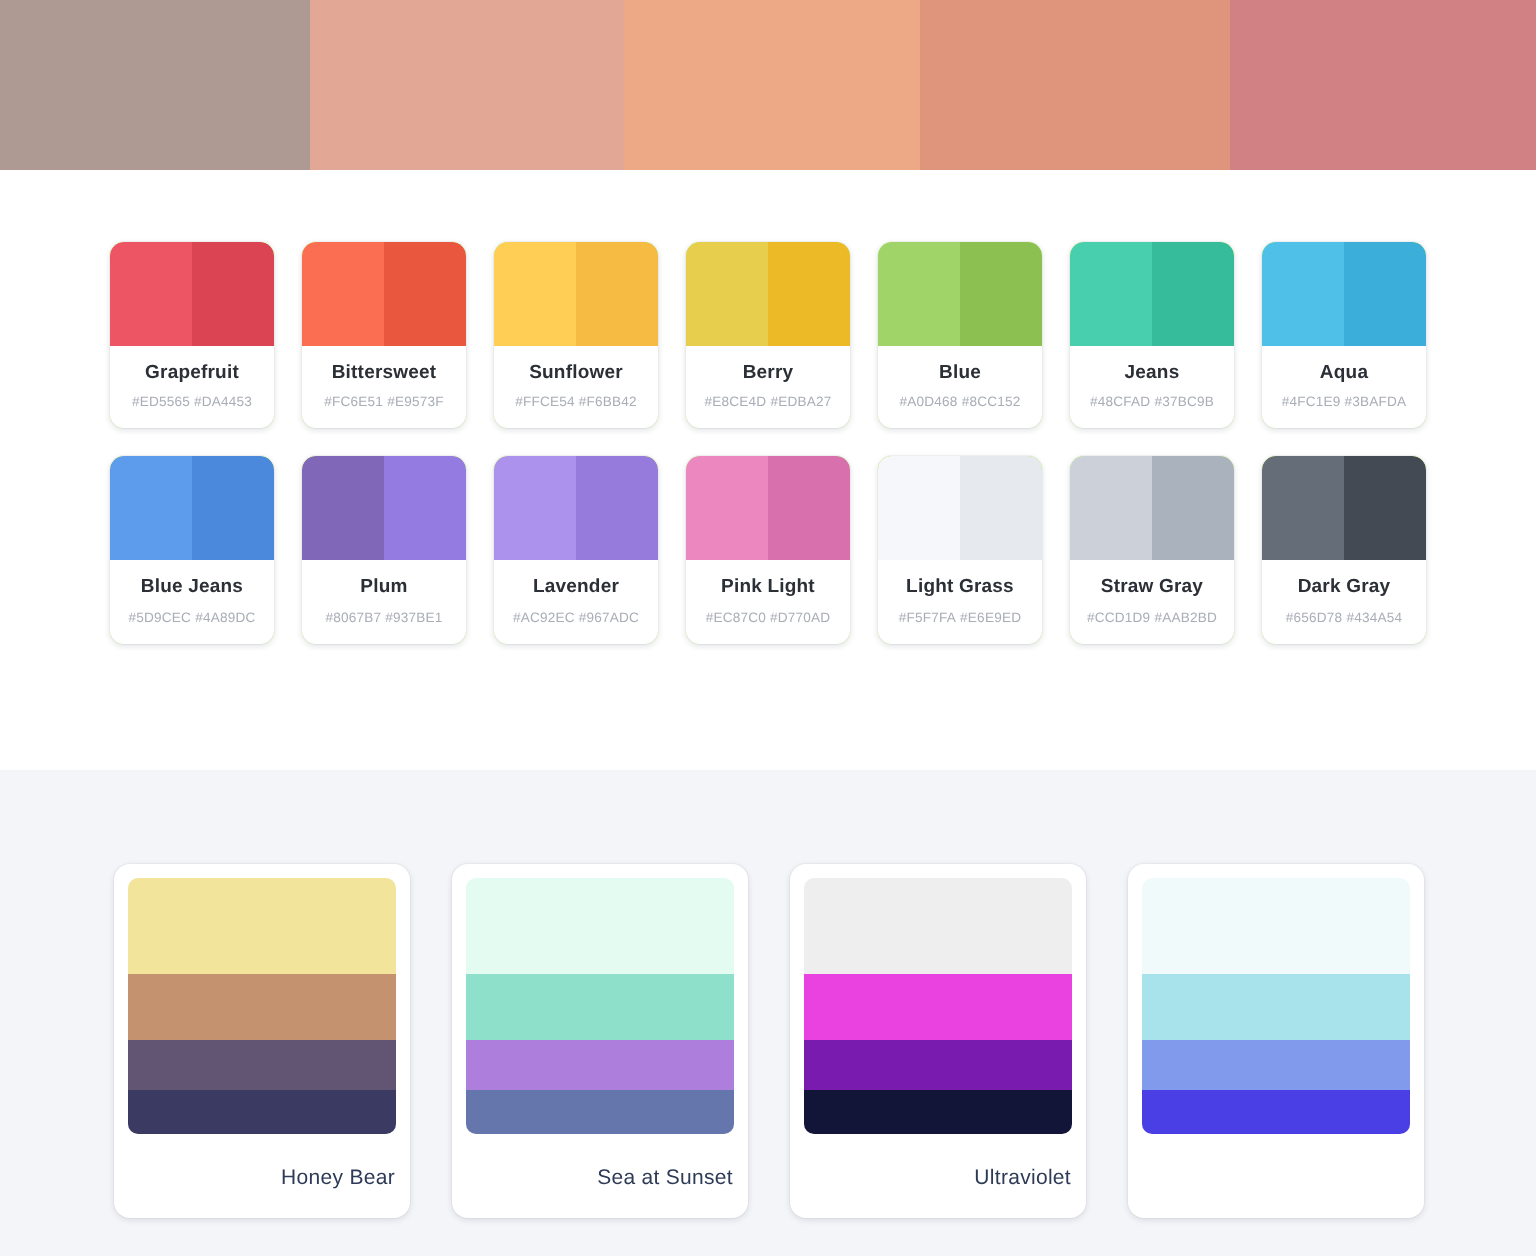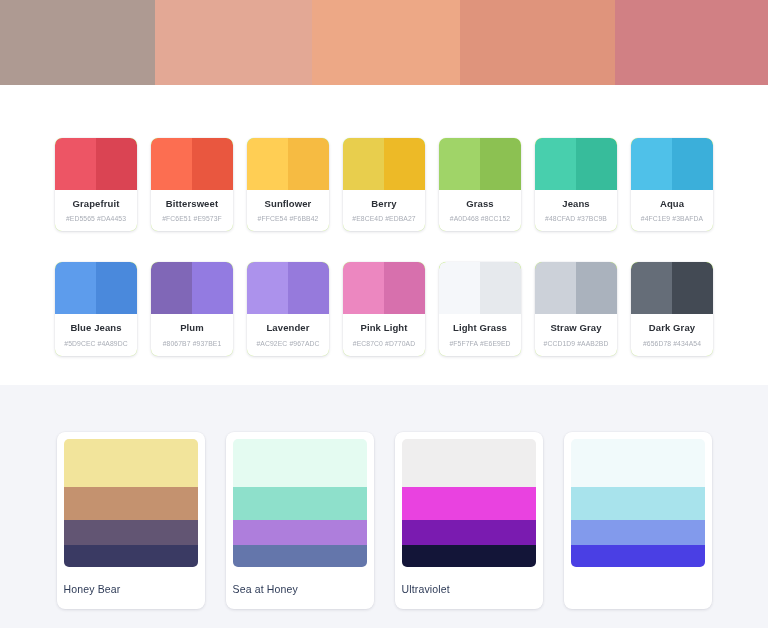--- a/index.html
+++ b/index.html
@@ -29,21 +29,20 @@
     justify-content: center;
     gap: 14px;
     margin-bottom: 14px;
   }
   .swatch-card {
     width: 82px;
     background: #bef264;
     border-radius: 7px;
     box-shadow: 0 1px 3px rgba(30,35,60,0.14), 0 0 0 0.5px rgba(30,35,60,0.04);
     overflow: hidden;
-    margin-top: 17px;
   }
   .swatch-colors {
     display: flex;
     height: 52px;
     border-radius: 7px 7px 0 0;
     overflow: hidden;
   }
   .swatch-colors > span { flex: 1 1 50%; height: 100%; display: block; }
   .swatch-meta {
     padding: 9px 3px 9px 3px;
@@ -88,21 +87,21 @@
   }
   .palette-bands {
     height: 128px;
     border-radius: 5px;
     overflow: hidden;
     display: flex;
     flex-direction: column;
   }
   .palette-bands > span { display: block; width: 100%; }
   .palette-name {
-    text-align: left;
+    text-align: right;
     font-size: 10.5px;
     color: #2e3b57;
     line-height: 1;
     padding: 17px 0 0 0;
     letter-spacing: 0.15px;
     white-space: nowrap;
   }
 </style>
 </head>
 <body>
@@ -156,21 +155,21 @@
           <div class="swatch-name">Berry</div>
           <div class="swatch-hex"><span>#E8CE4D</span><span>#EDBA27</span></div>
         </div>
       </div>
       <div class="swatch-card">
         <div class="swatch-colors">
           <span style="background: rgb(160, 212, 104);"></span>
           <span style="background: rgb(140, 193, 82);"></span>
         </div>
         <div class="swatch-meta">
-          <div class="swatch-name">Grass</div>
+          <div class="swatch-name">Blue</div>
           <div class="swatch-hex"><span>#A0D468</span><span>#8CC152</span></div>
         </div>
       </div>
       <div class="swatch-card">
         <div class="swatch-colors">
           <span style="background: rgb(72, 207, 173);"></span>
           <span style="background: rgb(55, 188, 155);"></span>
         </div>
         <div class="swatch-meta">
           <div class="swatch-name">Jeans</div>
@@ -273,21 +272,21 @@
         </div>
         <div class="palette-name">Honey Bear</div>
       </div>
       <div class="palette-card">
         <div class="palette-bands">
           <span style="background: rgb(228, 251, 241); height: 48px;"></span>
           <span style="background: rgb(142, 224, 203); height: 33px;"></span>
           <span style="background: rgb(174, 126, 220); height: 25px;"></span>
           <span style="background: rgb(100, 118, 171); height: 22px;"></span>
         </div>
-        <div class="palette-name">Sea at Honey</div>
+        <div class="palette-name">Sea at Sunset</div>
       </div>
       <div class="palette-card">
         <div class="palette-bands">
           <span style="background: rgb(239, 238, 238); height: 48px;"></span>
           <span style="background: rgb(233, 66, 224); height: 33px;"></span>
           <span style="background: rgb(122, 27, 176); height: 25px;"></span>
           <span style="background: rgb(19, 21, 56); height: 22px;"></span>
         </div>
         <div class="palette-name">Ultraviolet</div>
       </div>

